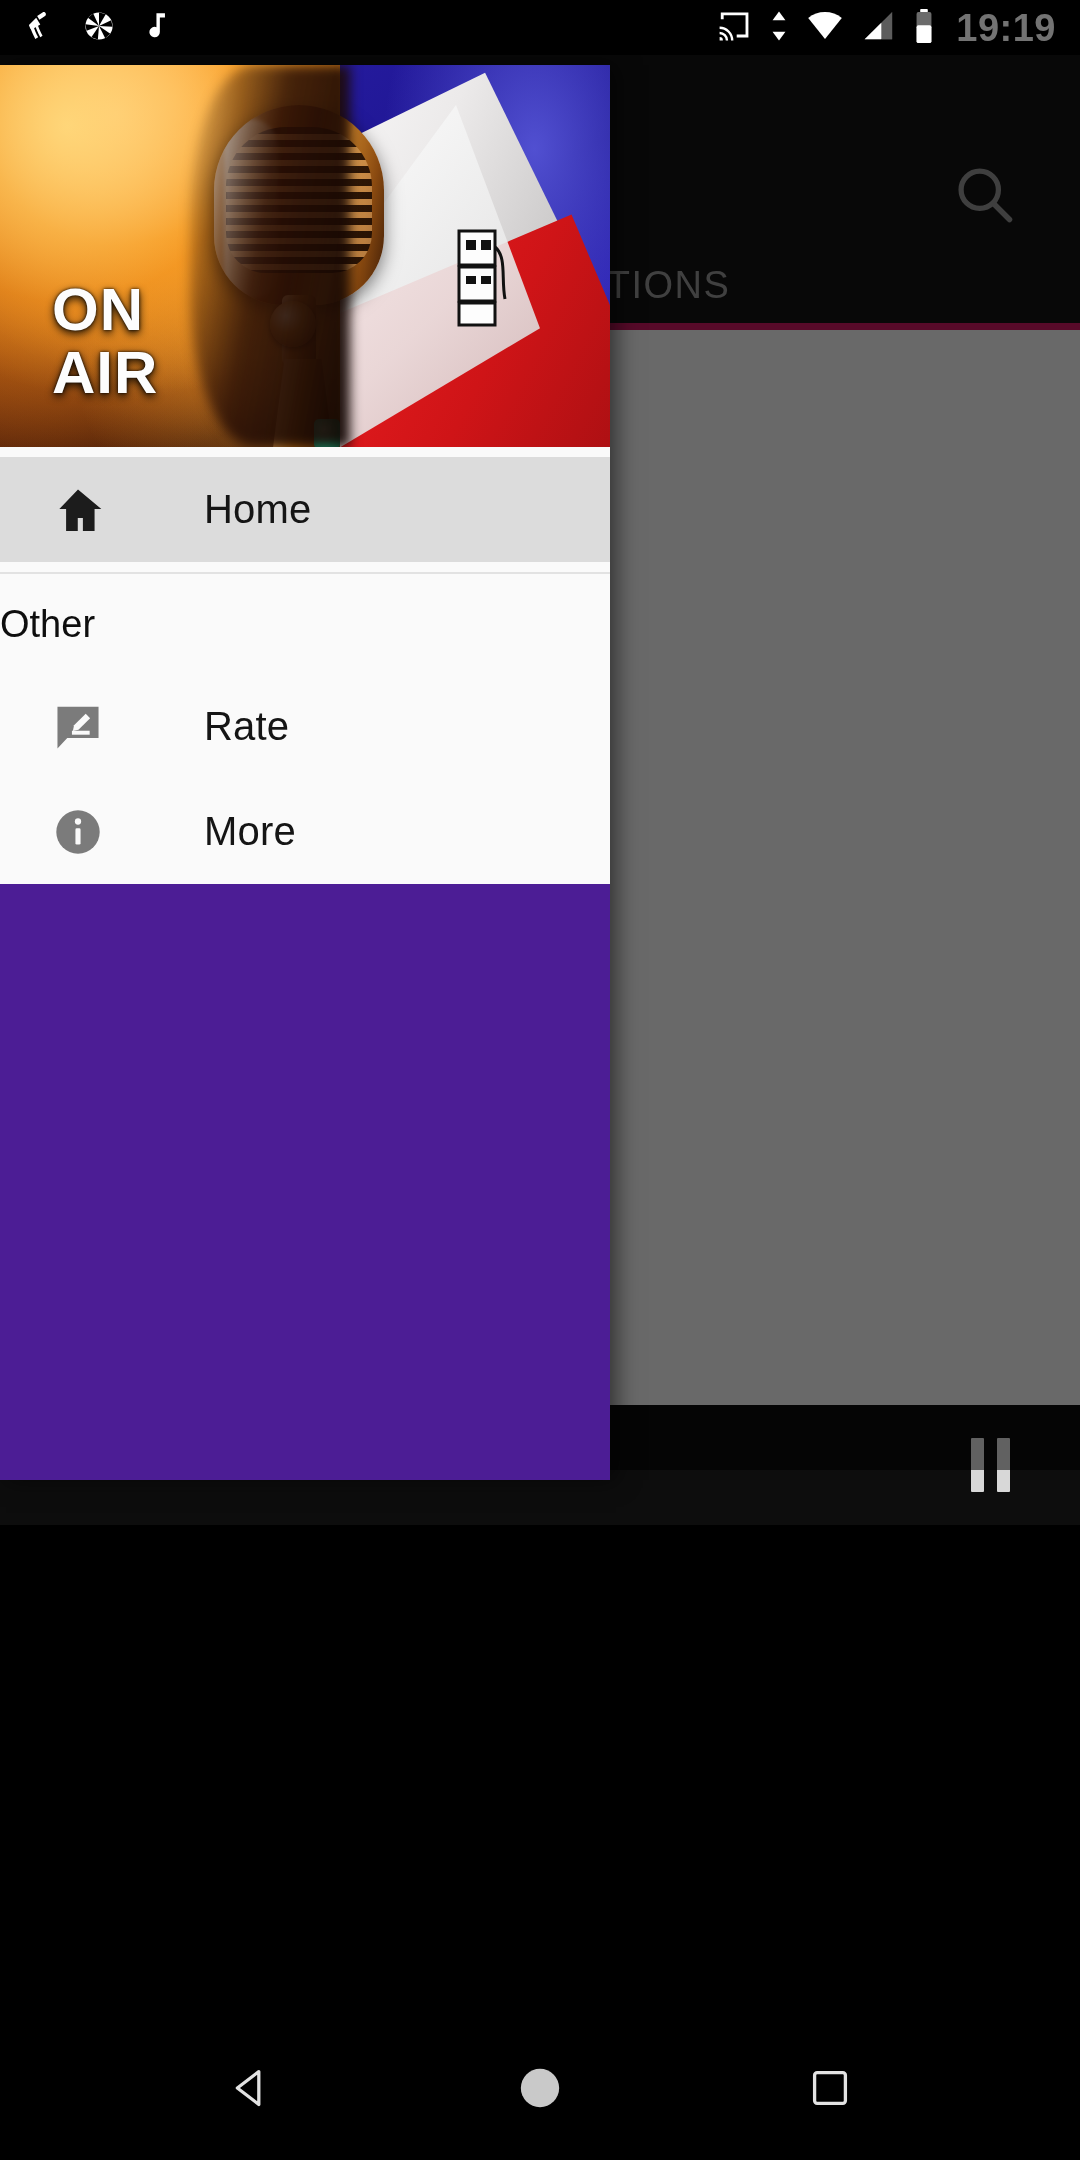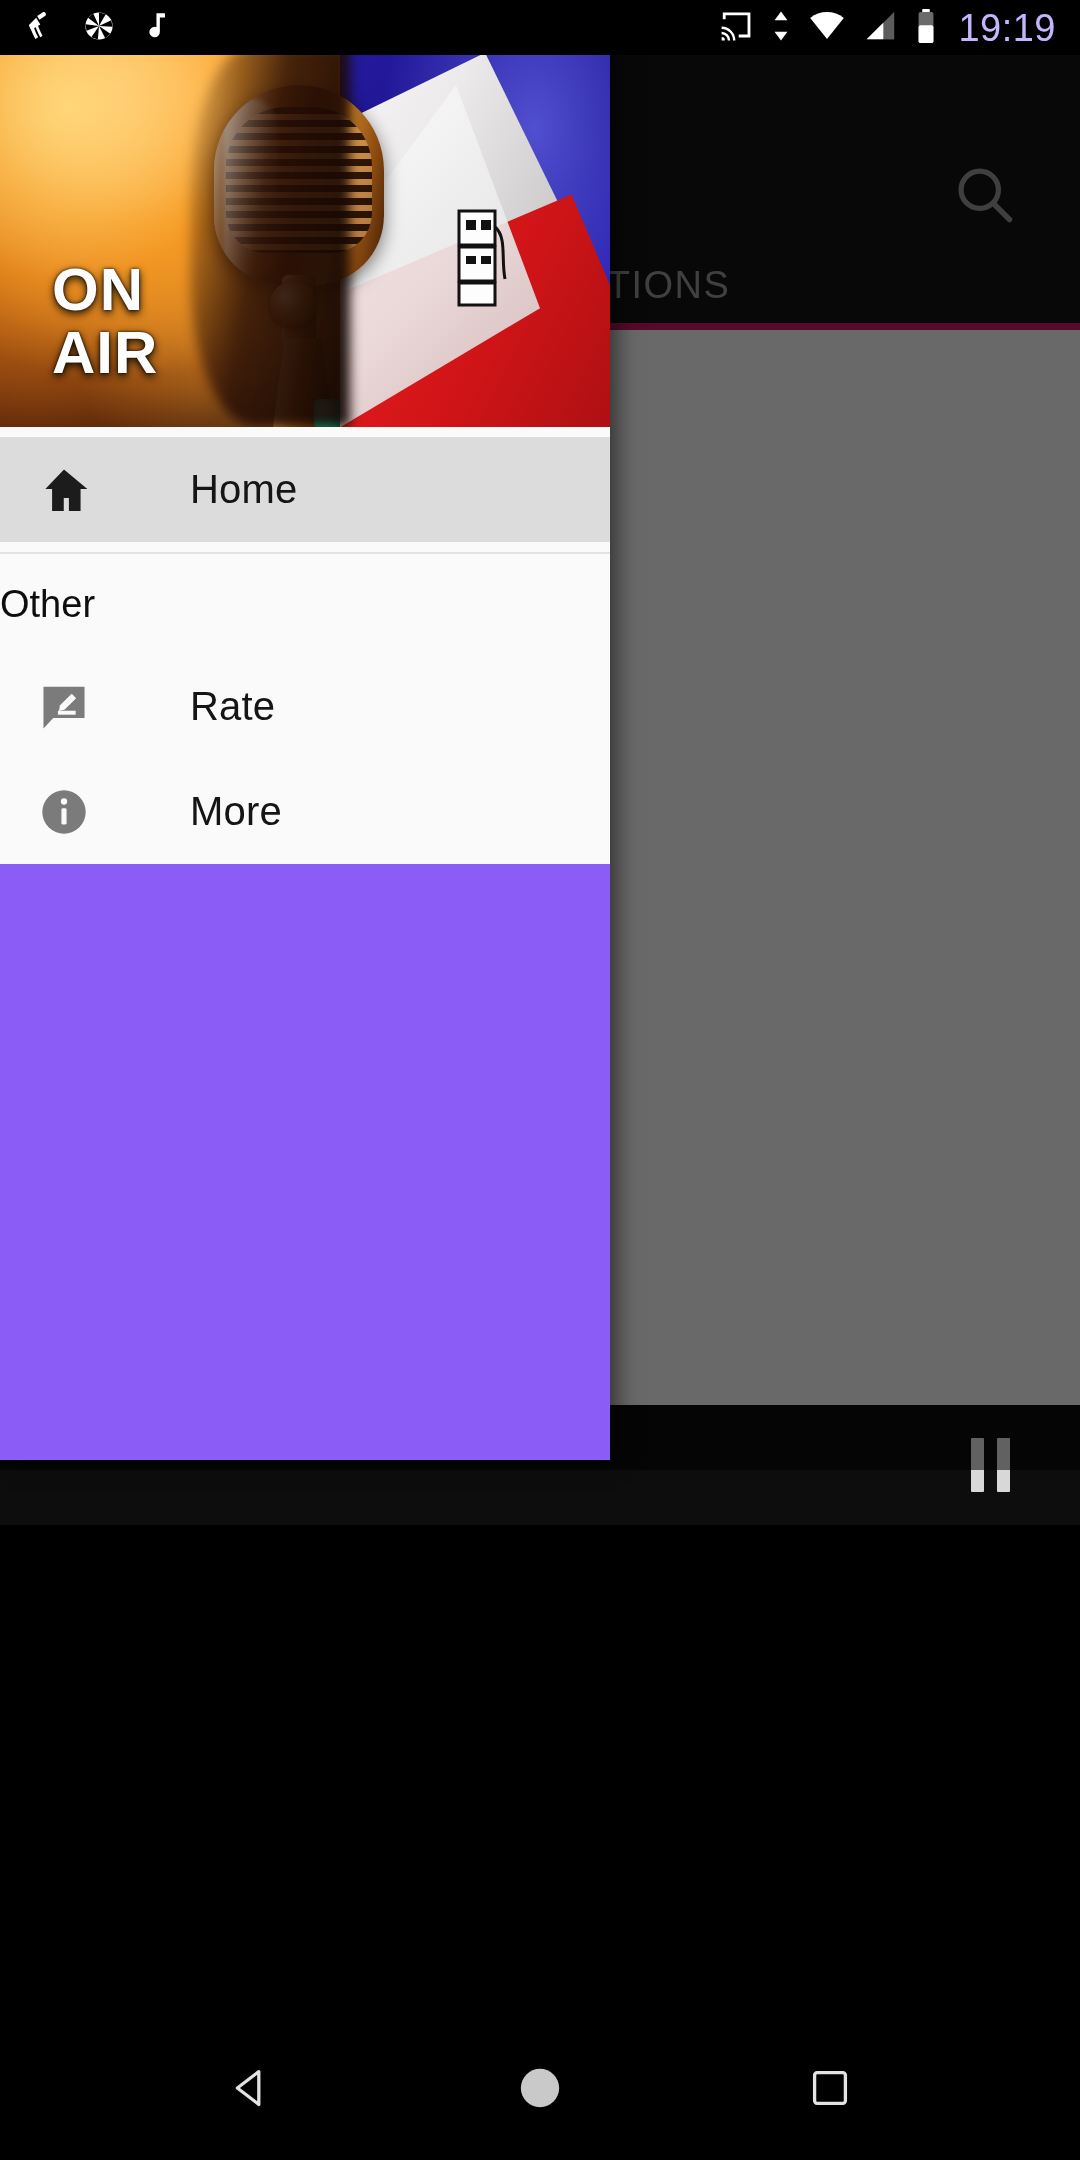--- a/index.html
+++ b/index.html
@@ -13,21 +13,21 @@
 
   
   .statusbar {
     position:absolute; top:0; left:0; width:1080px; height:55px;
     background:#000; display:flex; align-items:center;
   }
   .sb-left { display:flex; align-items:center; gap:26px; padding-left:22px; }
   .sb-right { margin-left:auto; display:flex; align-items:center; gap:16px; padding-right:24px; }
   .sb-icon { display:block; }
   .sb-time {
-    color:#c4b5fd; font-size:38px; letter-spacing:0.5px; font-weight:400;
+    color:#737373; font-size:38px; letter-spacing:0.5px; font-weight:700;
     margin-left:4px; line-height:1;
   }
 
   
   .app-bg { position:absolute; top:55px; left:0; width:1080px; height:1415px; background:#101010; }
   .app-toolbar {
     position:absolute; top:0; left:0; width:1080px; height:215px;
     background:#121212;
   }
   .search-icon-wrap {
@@ -61,22 +61,22 @@
   .pause-gap { width:13px; }
 
   
   .scrim {
     position:absolute; top:55px; left:0; width:1080px; height:1415px;
     background:rgba(0,0,0,0.55); pointer-events:none;
   }
 
   
   .drawer {
-    position:absolute; top:45px; left:0; width:610px; height:1415px;
-    background:#8b5cf6;
+    position:absolute; top:65px; left:0; width:610px; height:1415px;
+    background:#4c1d95;
     box-shadow:6px 0 22px rgba(0,0,0,0.55);
     overflow:hidden;
   }
 
   
   .drawer-header {
     position:relative; width:610px; height:382px; overflow:hidden;
     background:#140603;
   }
   .hdr-bokeh {
@@ -173,21 +173,21 @@
     text-shadow:0 3px 9px rgba(0,0,0,0.95), 0 0 3px rgba(0,0,0,0.9);
   }
   .logo-badge {
     position:absolute; left:455px; top:162px; width:54px; height:100px;
   }
 
   
   .menu { width:610px; background:#fafafa; }
   .menu-item {
     display:flex; align-items:center; height:105px; width:610px;
-    padding-left:35px; background:#fafafa;
+    padding-left:49px; background:#fafafa;
   }
   .menu-item.selected { background:#dcdcdc; }
   .menu-ico {
     width:58px; height:58px; flex:0 0 58px;
     display:flex; align-items:center; justify-content:center;
   }
   .menu-label {
     margin-left:97px; font-size:40px; color:#151515; font-weight:400;
     letter-spacing:0.2px;
   }

